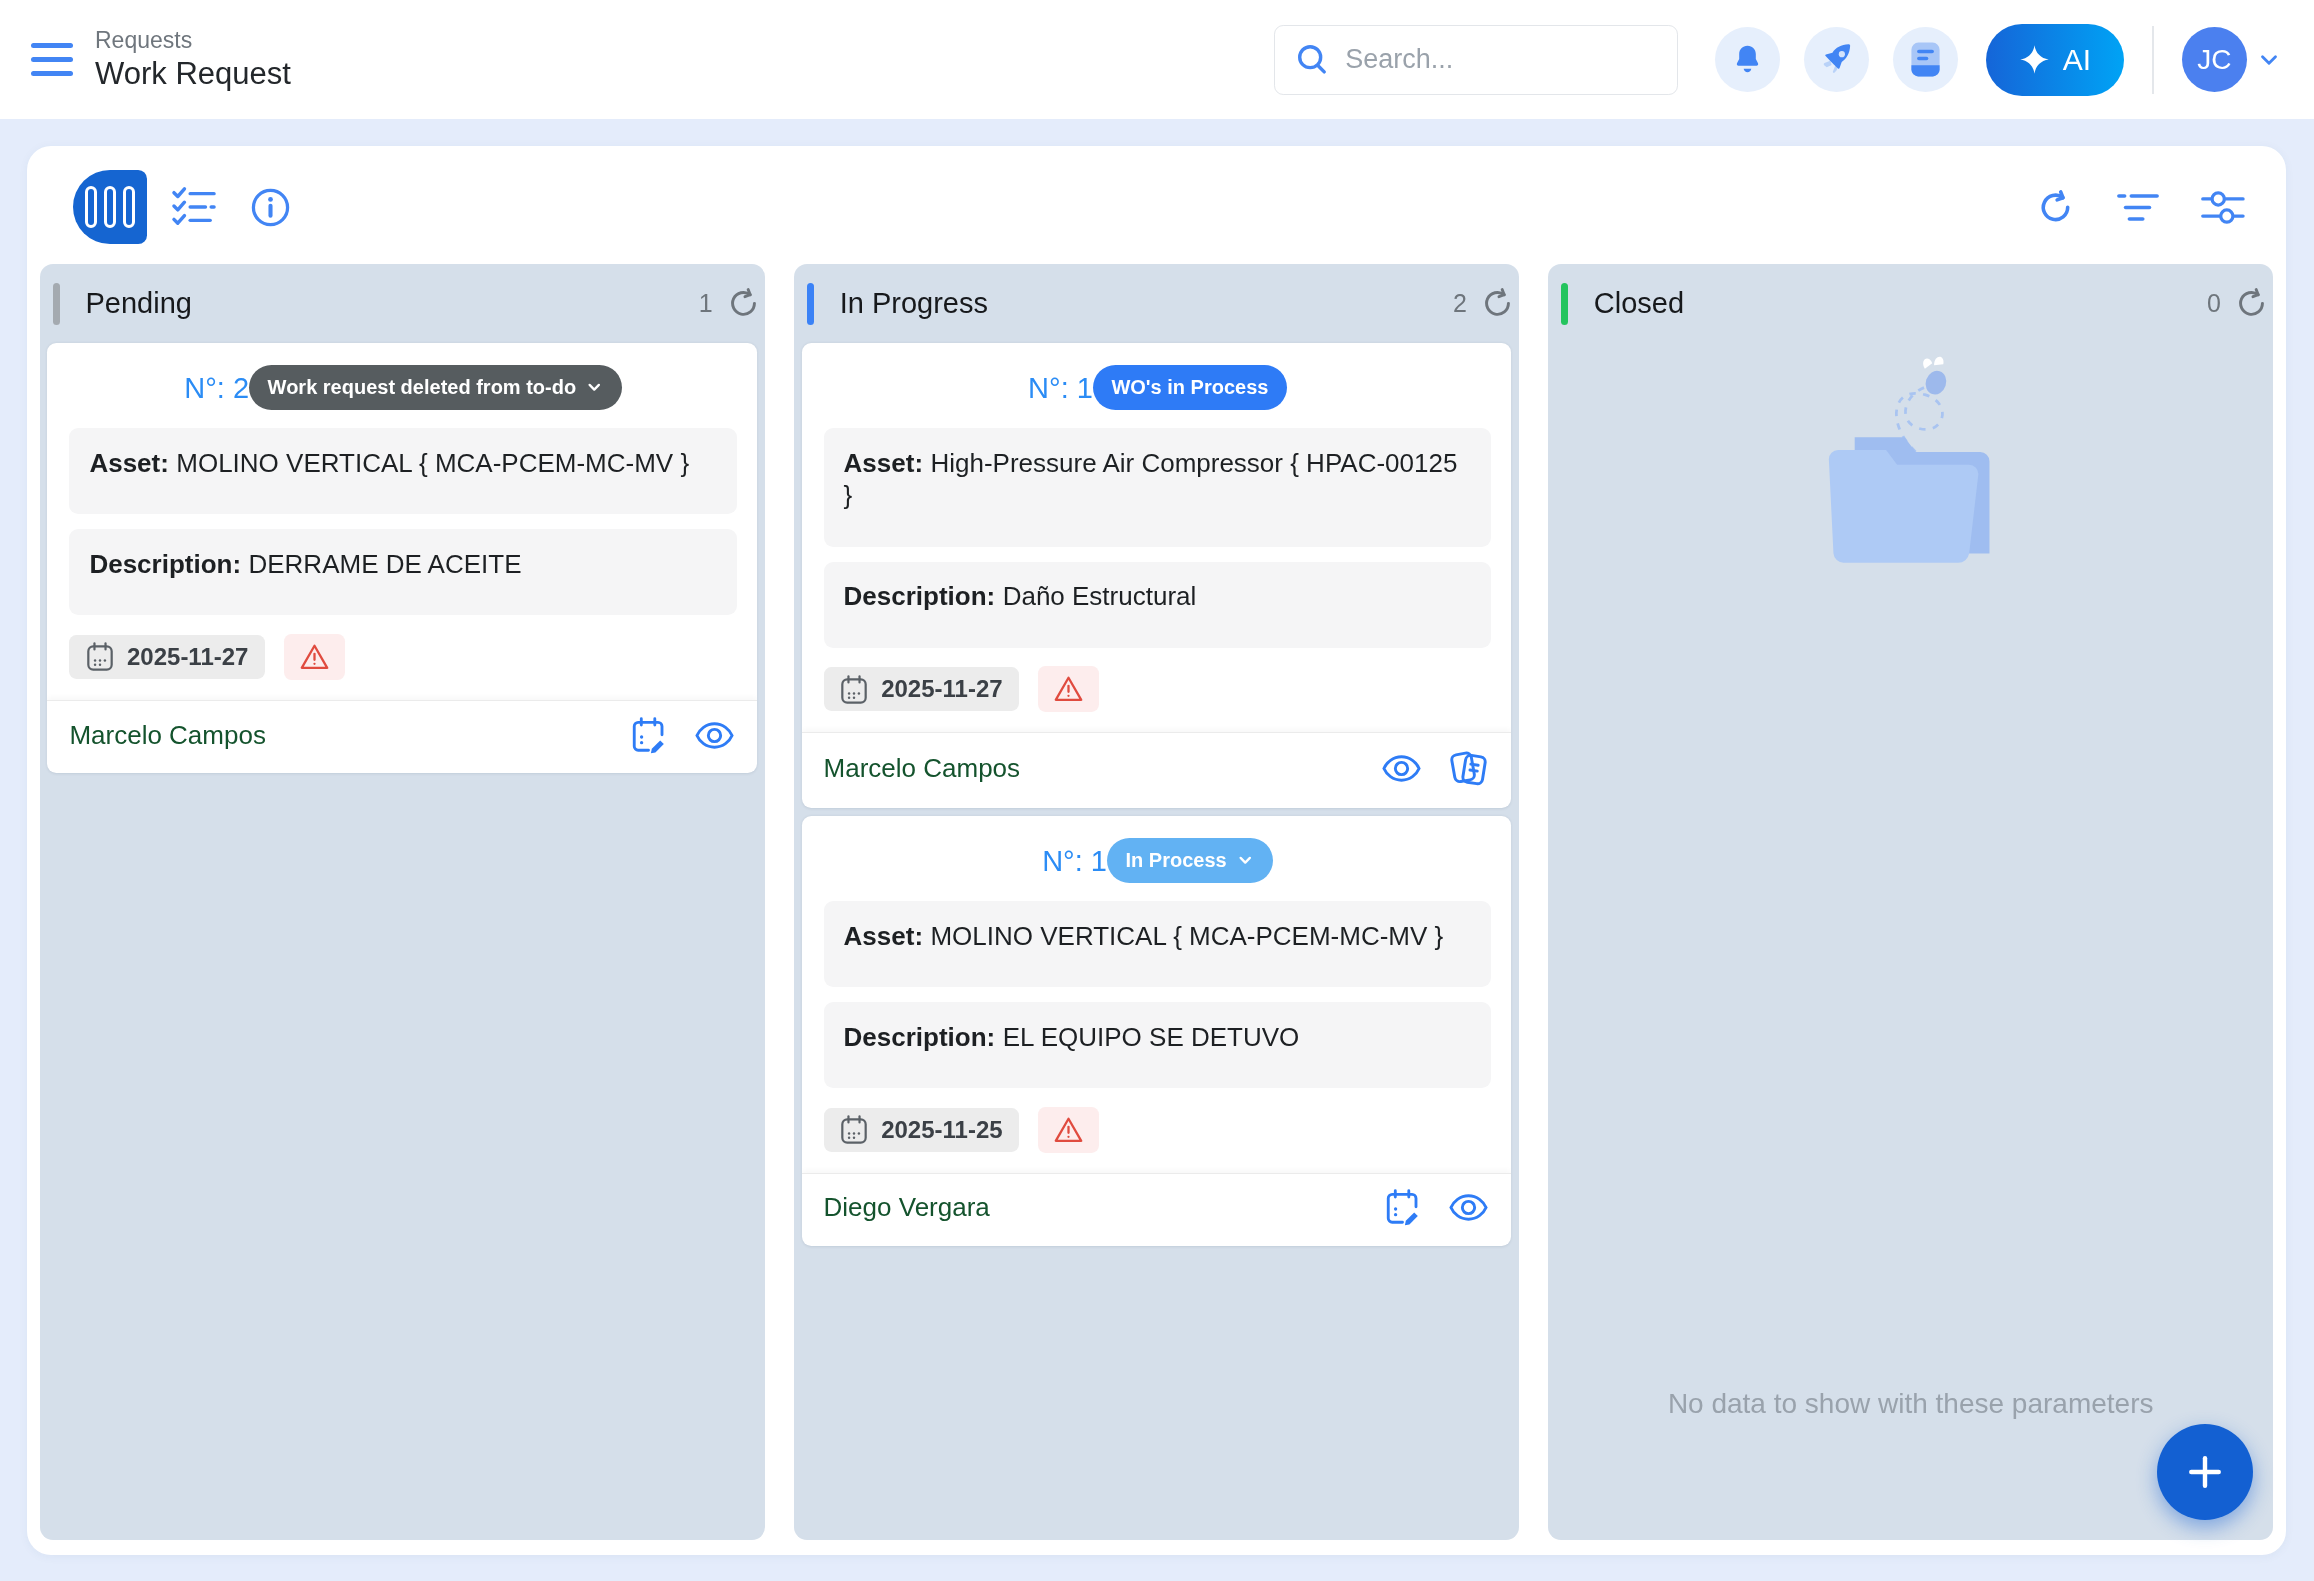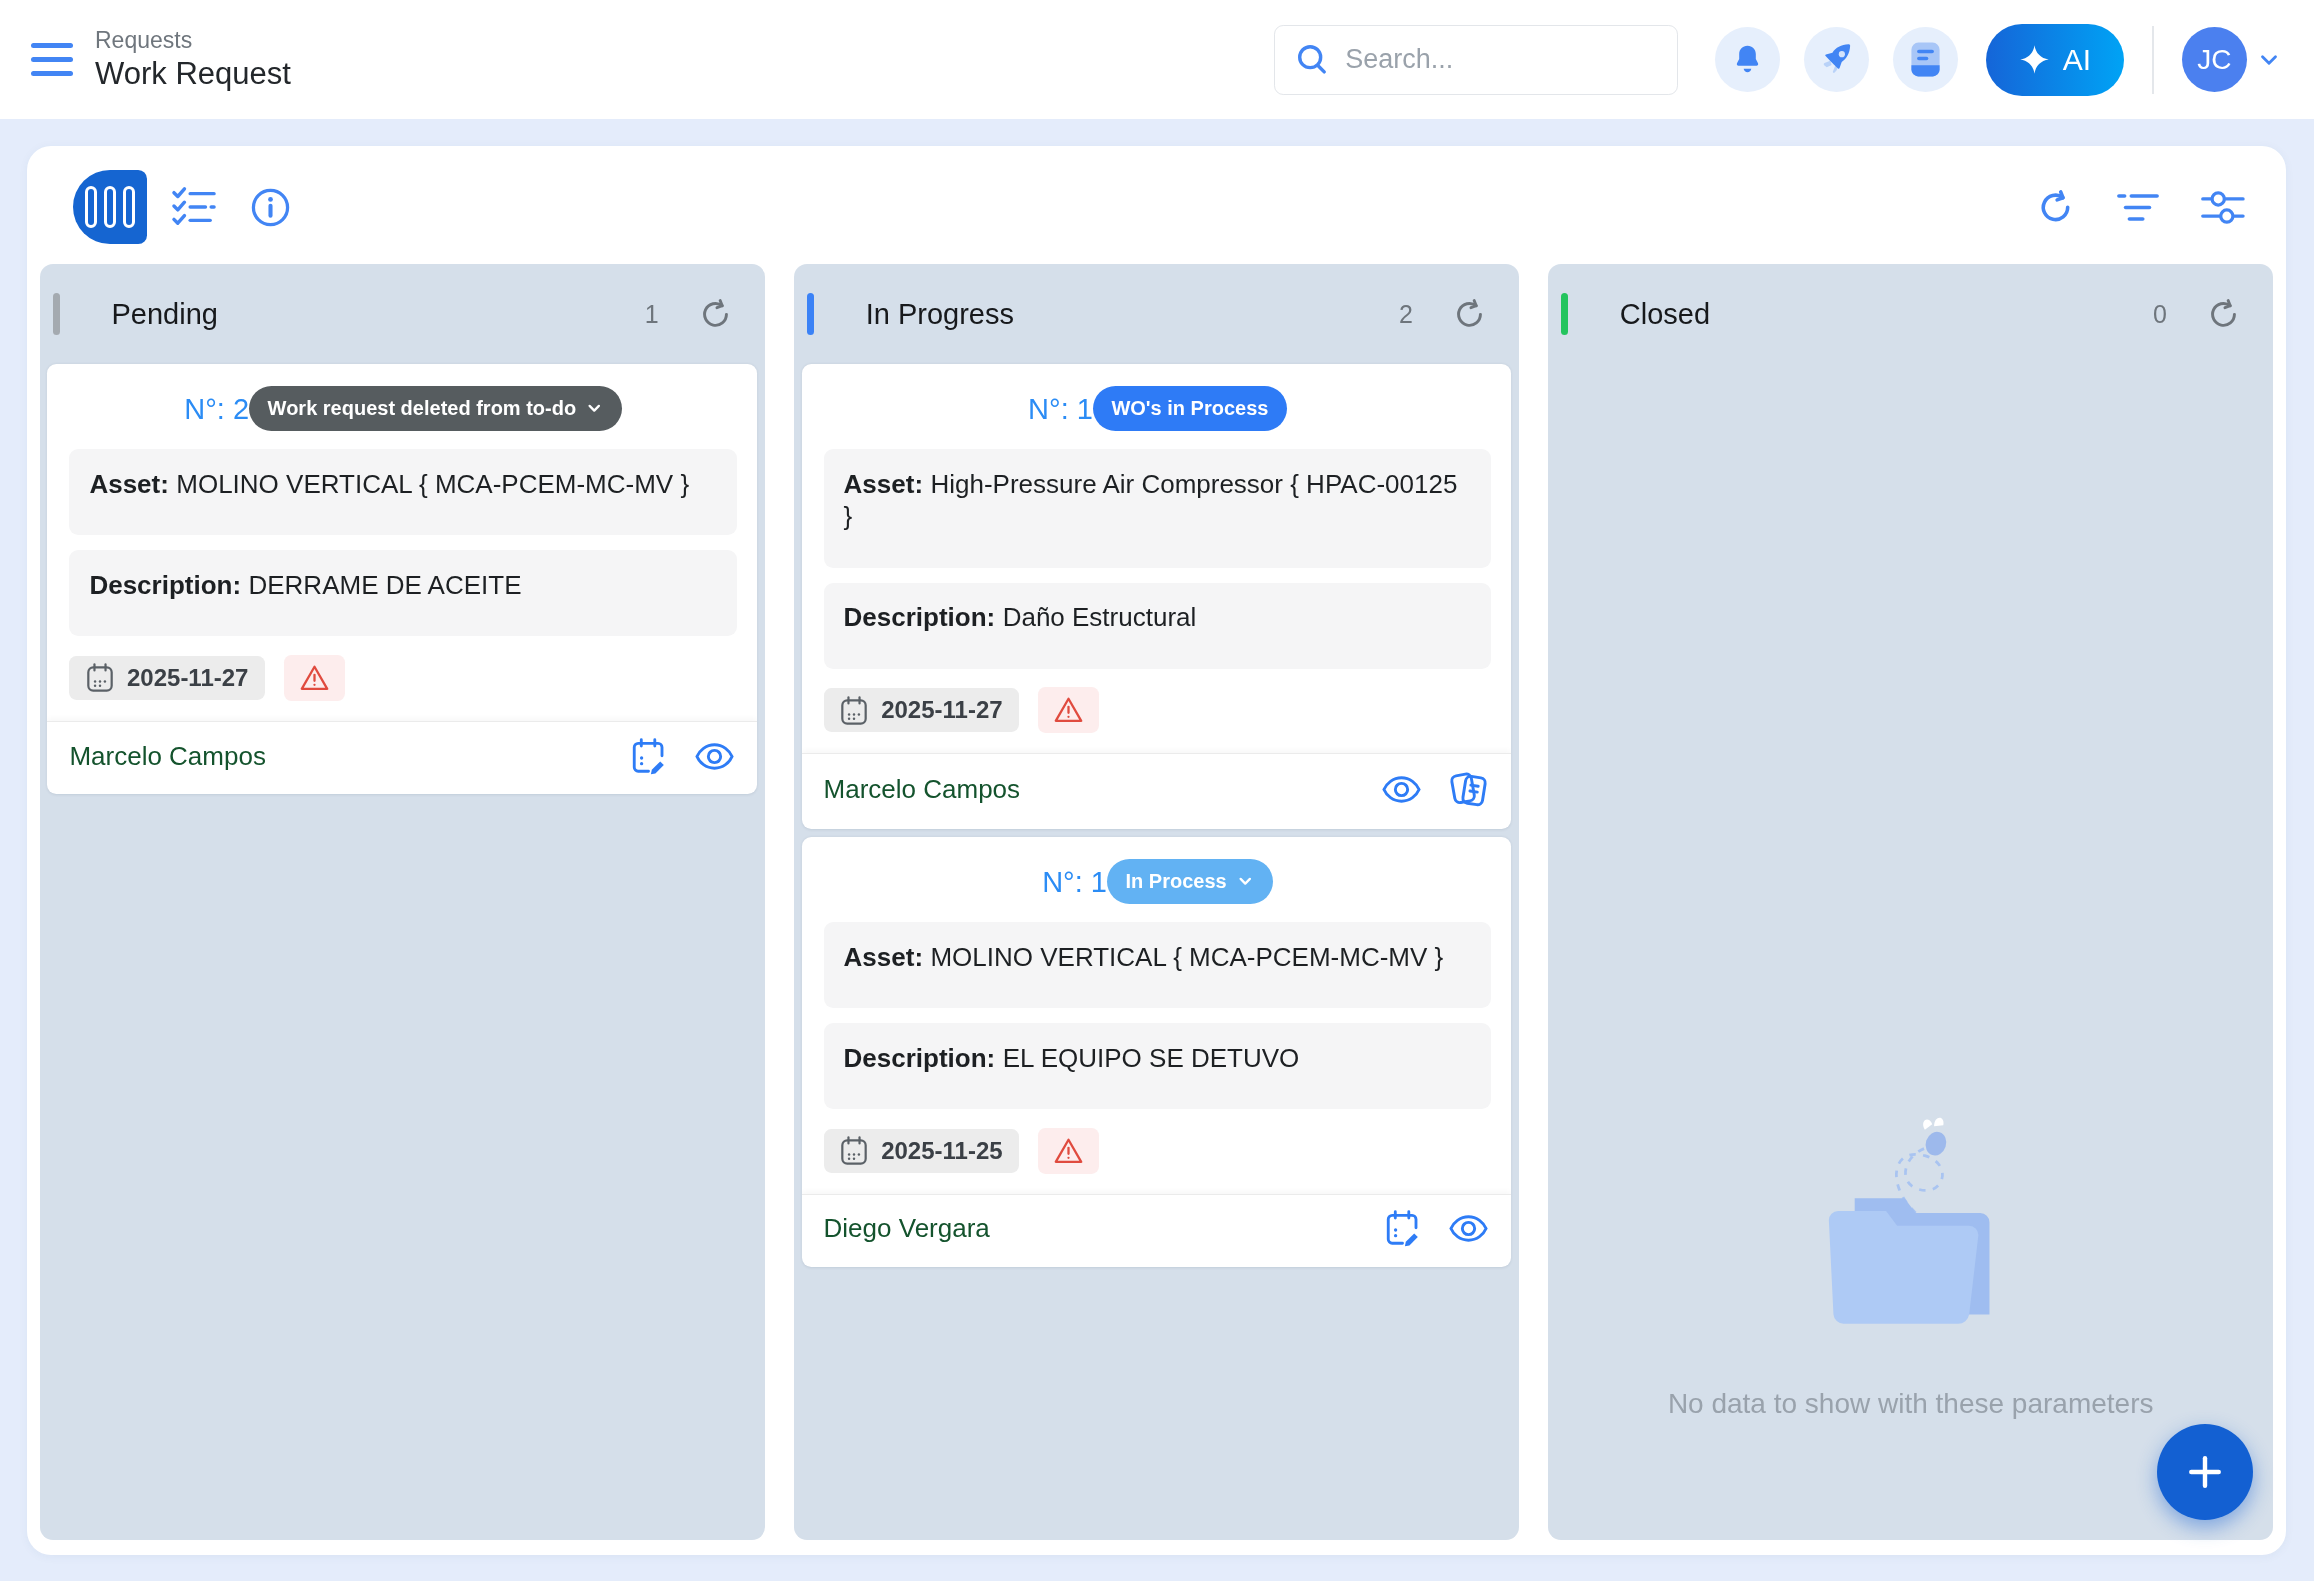--- a/index.html
+++ b/index.html
@@ -53,21 +53,21 @@
     border-radius:39px 9.2px 9.2px 39px; display:flex; align-items:center;
     justify-content:center; gap:7.4px; cursor:pointer; }
   .vbar { width:12px; height:42px; border:3.2px solid #fff; border-radius:6.5px; }
   .tool-icon { display:flex; align-items:center; justify-content:center; cursor:pointer; }
   .ml26{margin-left:24px;} .ml36{margin-left:33px;} .ml46{margin-left:42px;}
 
   
   .board { flex:1; display:flex; gap:29.5px; padding:0 13px 14.8px; min-height:0; }
   .column { flex:1; background:#d5dfea; border-radius:13px; display:flex;
     flex-direction:column; min-width:0; }
-  .column-header { height:100px; flex:none; display:flex; align-items:center; padding:0 32px 0 13px;gap:26px; }
+  .column-header { height:79px; flex:none; display:flex; align-items:center; padding:0 4px 0 13px; }
   .accent-bar { width:6.5px; height:42px; border-radius:3.7px; }
   .accent-pending { background:#a4aab0; }
   .accent-inprogress { background:#3b82f6; }
   .accent-closed { background:#24c45e; }
   .column-title { margin-left:26px; font-size:29px; color:#17191c; }
   .column-count { margin-left:auto; color:#6e757c; font-size:25px; margin-right:13px; }
   .column-refresh { display:flex; cursor:pointer; }
   .cards { padding:0 7.4px; display:flex; flex-direction:column; gap:8.3px; }
 
   .card { background:#fff; border-radius:9.2px; overflow:hidden;
@@ -90,21 +90,21 @@
   .warn-chip { background:#fdeded; border-radius:7.4px; width:61px; height:46px;
     display:flex; align-items:center; justify-content:center; }
   .card-footer { border-top:0.9px solid #ebebeb; display:flex; align-items:center;
     padding:14.8px 22px 18.5px; box-shadow:0 -2.8px 5.5px rgba(0,0,0,.03); }
   .assignee { color:#14532d; font-size:26px; }
   .footer-icons { margin-left:auto; display:flex; align-items:center; gap:26px; }
   .footer-icons .tool-icon { cursor:pointer; }
 
   
   .empty-state { flex:1; display:flex; flex-direction:column; align-items:center;
-    justify-content:flex-end; padding-bottom:120px; }
+    justify-content:space-between; padding-bottom:120px; }
   .empty-text { color:#99a2ac; font-size:28px; margin-top:41px; }
 
   
   .fab { position:absolute; left:2157px; top:1424px; width:96px; height:96px;
     border-radius:50%; background:#1360d2; border:none; display:flex; align-items:center;
     justify-content:center; cursor:pointer; box-shadow:0 7.4px 20px rgba(19,96,210,.45); }
 </style>
 </head>
 <body>
 

